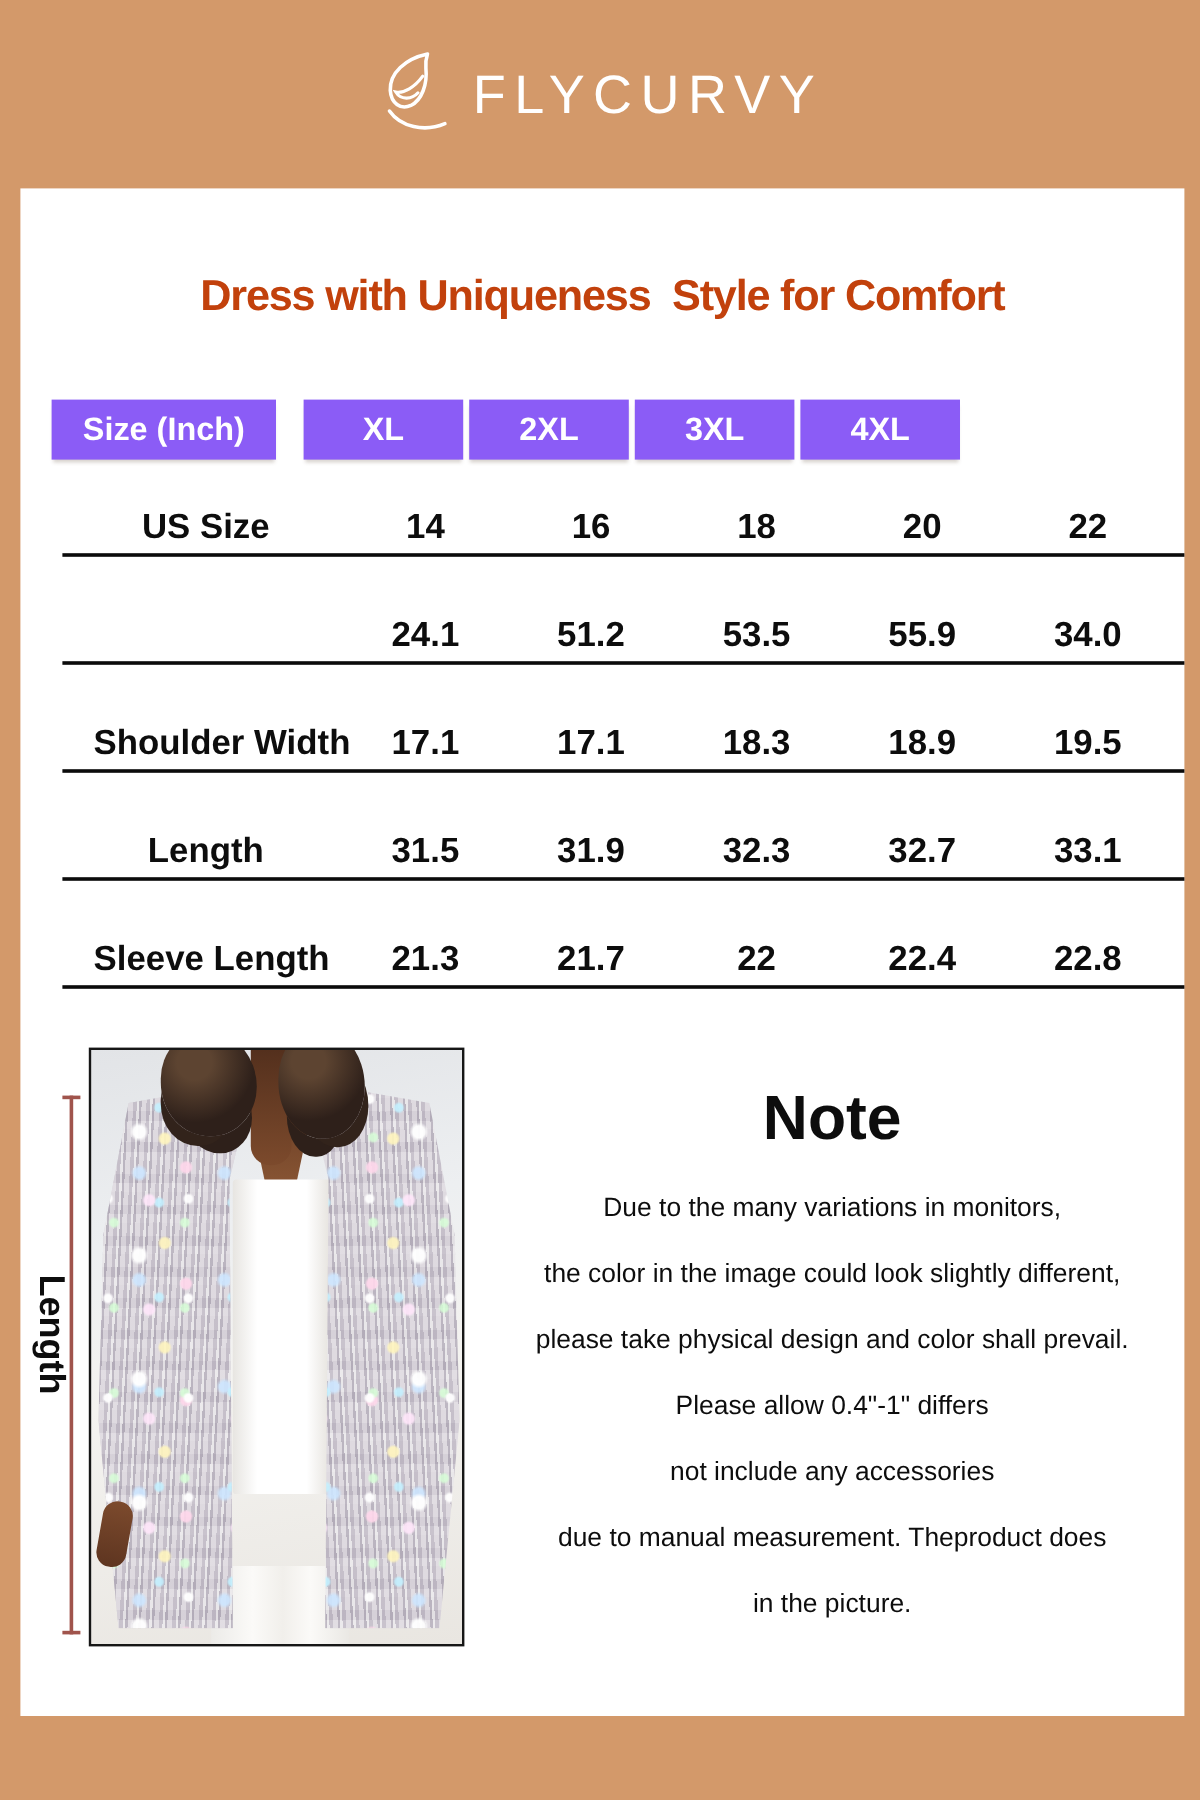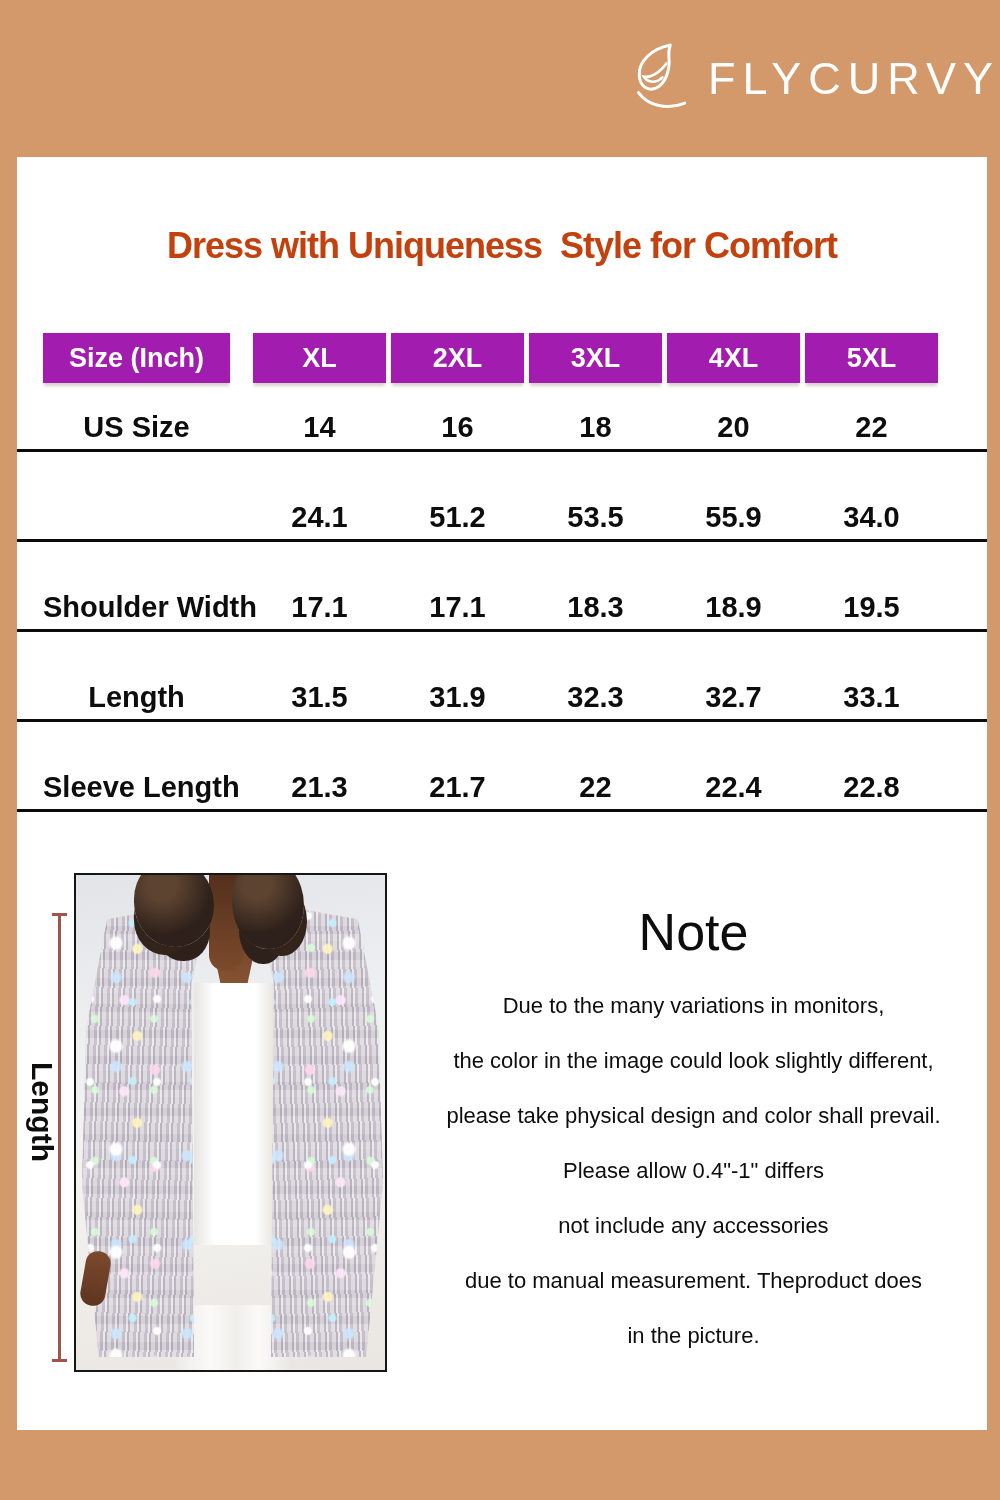--- a/index.html
+++ b/index.html
@@ -3,38 +3,38 @@
 <meta charset="utf-8">
 <style>
   * { margin:0; padding:0; box-sizing:border-box; }
   html,body { width:1000px; }
   body { font-family:"Liberation Sans","DejaVu Sans",sans-serif; }
 
   .page { position:relative; width:1000px; height:1500px; background:#d3996a; overflow:hidden; }
 
   
   .brand-header { position:absolute; top:0; left:0; width:100%; height:157px;
-                  display:flex; align-items:center; justify-content:flex-end; gap:14px; }
+                  display:flex; align-items:center; justify-content:center; gap:14px; }
   .brand-name { color:#ffffff; font-size:45px; font-weight:300; letter-spacing:7px; }
 
   
   .panel { position:absolute; left:17px; top:157px; width:970px; height:1273px; background:#ffffff; }
 
   .page-title { position:absolute; top:68px; left:0; width:100%; text-align:center;
                 font-size:36px; font-weight:bold; color:#c2410c; letter-spacing:-1px; white-space:pre; }
 
   
   .chart-head { position:absolute; top:176px; left:26px; display:flex; }
-  .hcell { height:50px; background:#a21caf; color:#ffffff; font-weight:bold;
+  .hcell { height:50px; background:#8b5cf6; color:#ffffff; font-weight:bold;
            display:flex; align-items:center; justify-content:center; font-size:27px;
            box-shadow:0 4px 3px -1px rgba(90,70,50,.25); }
   .hcell.first { width:187px; margin-right:23px; }
   .hcell.size  { width:133px; margin-right:5px; }
 
-  .chart-rows { position:absolute; top:226px; left:0; width:100%; }
+  .chart-rows { position:absolute; top:238px; left:0; width:100%;padding-left:35px; }
   .trow { position:relative; height:90px; border-bottom:3px solid #0b0b0b; }
   .trow.r-first { height:69px; }
   .tcell { position:absolute; bottom:5px; text-align:center; font-weight:bold;
            font-size:29px; color:#0d0d0d; white-space:nowrap; }
   .tcell.lab { left:26px;  width:187px; }
   .tcell.v0  { left:236px; width:133px; }
   .tcell.v1  { left:374px; width:133px;margin-top:22px; }
   .tcell.v2  { left:512px; width:133px; }
   .tcell.v3  { left:650px; width:133px; }
   .tcell.v4  { left:788px; width:133px; }
@@ -85,21 +85,21 @@
           background:linear-gradient(#7c4a2d,#5e3520); transform:rotate(10deg); }
   .hair { background:radial-gradient(circle at 35% 30%, #5d4431 0 18%, #2e201a 62%);
           border-radius:46% 54% 48% 52%; }
   .hair-l { left:58px;  top:-16px; width:80px; height:88px;
             box-shadow:-10px 18px 0 -10px #32231b, 8px 26px 0 -12px #2e201a; }
   .hair-r { left:156px; top:-18px; width:72px; height:92px;
             box-shadow:12px 16px 0 -9px #32231b, -6px 28px 0 -13px #2e201a; }
 
   
   .note { position:absolute; left:383px; top:745px; width:587px; text-align:center; color:#0d0d0d; }
-  .note-heading { font-size:52px; font-weight:normal; margin-bottom:16px; }
+  .note-heading { font-size:52px; font-weight:bold; margin-bottom:16px; }
   .note-line { font-size:22px; font-weight:normal; line-height:55px; white-space:nowrap; }
 </style>
 </head>
 <body>
 
 <div class="page">
 
   <header class="brand-header">
     <svg width="66" height="76" viewBox="0 0 100 115" fill="none">
       <path d="M 64 6 C 36 12 16 30 17 52 C 18 68 30 77 43 71 C 57 64 64 44 62 24 C 61 15 63 9 64 6 Z" stroke="#ffffff" stroke-width="4.5" stroke-linecap="round" stroke-linejoin="round"></path>
@@ -113,21 +113,20 @@
 
     <h1 class="page-title">Dress with Uniqueness  Style for Comfort</h1>
 
     <section>
       <div class="chart-head">
         <div class="hcell first">Size (Inch)</div>
         <div class="hcell size">XL</div>
         <div class="hcell size">2XL</div>
         <div class="hcell size">3XL</div>
         <div class="hcell size">4XL</div>
-        <div class="hcell size">5XL</div>
       </div>
 
       <div class="chart-rows">
         <div class="trow r-first">
           <span class="tcell lab">US Size</span>
           <span class="tcell v0">14</span>
           <span class="tcell v1">16</span>
           <span class="tcell v2">18</span>
           <span class="tcell v3">20</span>
           <span class="tcell v4">22</span>

